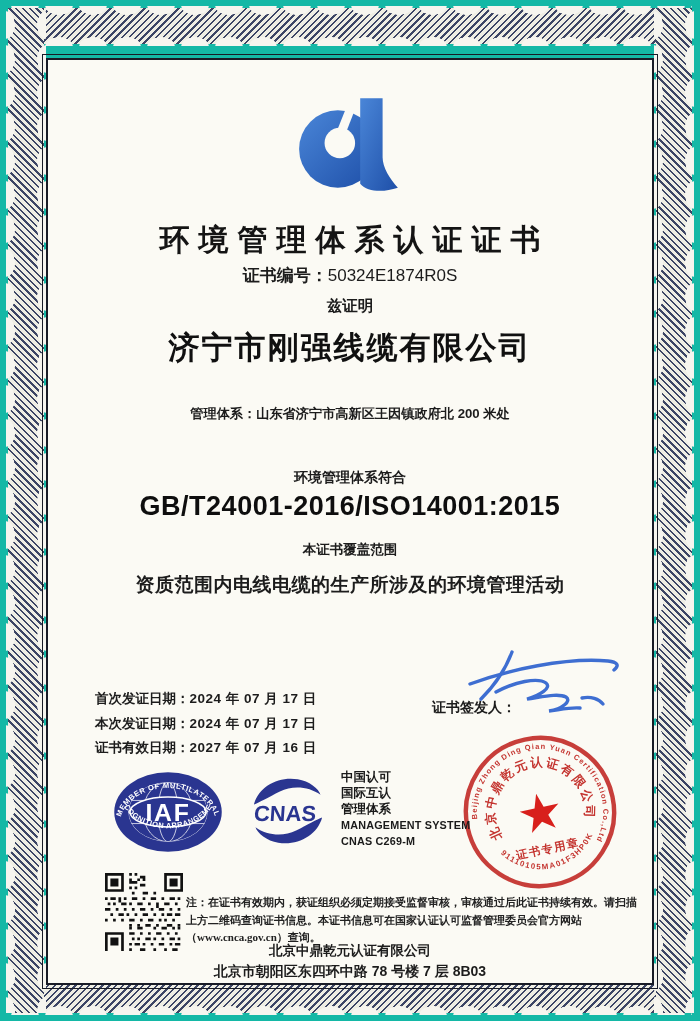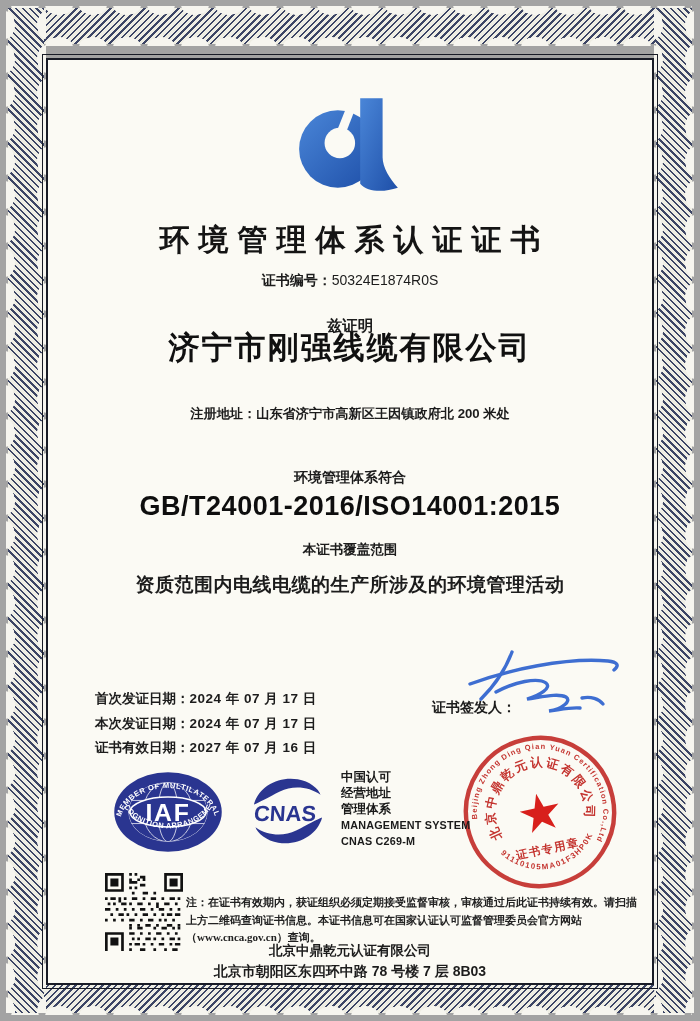--- a/index.html
+++ b/index.html
@@ -1,16 +1,16 @@
 <!DOCTYPE html>
 <html><head>
 <meta charset="utf-8">
 <style>
   html,body{margin:0;padding:0;background:#ffffff;}
-  .page{position:relative;width:700px;height:1021px;background:#a3a3a3;overflow:hidden;
+  .page{position:relative;width:700px;height:1021px;background:#14b8a6;overflow:hidden;
         font-family:"Liberation Sans",sans-serif;color:#1c1c1c;}
   .abs{position:absolute;}
   .center{left:0;right:0;text-align:center;}
 
   
   .band{position:absolute;background:repeating-linear-gradient(135deg,#3c4565 0,#3c4565 1.7px,#efeee4 1.7px,#efeee4 4.8px);}
   .band.v{background:repeating-linear-gradient(45deg,#3c4565 0,#3c4565 1.7px,#efeee4 1.7px,#efeee4 4.8px);}
   .band.top{left:8px;right:8px;top:8px;height:36px;}
   .band.bottom{left:8px;right:8px;bottom:8px;height:36px;}
   .band.left{top:8px;bottom:8px;left:8px;width:36px;}
@@ -23,22 +23,22 @@
   .band.left::before{top:0;bottom:0;left:-2px;width:9px;background-image:radial-gradient(ellipse 9px 14px at 0px 17px,#f6f5ef 95%,rgba(246,245,239,0) 100%);background-size:9px 34px;background-repeat:repeat-y;}
   .band.left::after{top:0;bottom:0;right:-2px;width:9px;background-image:radial-gradient(ellipse 9px 14px at 9px 17px,#f6f5ef 95%,rgba(246,245,239,0) 100%);background-size:9px 34px;background-repeat:repeat-y;}
   .band.right::before{top:0;bottom:0;right:-2px;width:9px;background-image:radial-gradient(ellipse 9px 14px at 9px 17px,#f6f5ef 95%,rgba(246,245,239,0) 100%);background-size:9px 34px;background-repeat:repeat-y;}
   .band.right::after{top:0;bottom:0;left:-2px;width:9px;background-image:radial-gradient(ellipse 9px 14px at 0px 17px,#f6f5ef 95%,rgba(246,245,239,0) 100%);background-size:9px 34px;background-repeat:repeat-y;}
 
   .frame{position:absolute;left:46px;right:46px;top:58px;bottom:36px;background:#fbfaf4;
          border:2px solid #181b26;outline:1px solid #181b26;outline-offset:3px;}
 
   
   .title{top:220px;font-size:30px;font-weight:700;letter-spacing:9px;padding-left:9px;color:#141414;}
-  .certno{top:272px;font-size:14px;}
-  .attest{top:296px;font-size:15.5px;font-weight:600;margin-top:20px;}
+  .certno{top:264px;font-size:17px;}
+  .attest{top:296px;font-size:15.5px;font-weight:600;}
   .company{top:327px;font-size:31px;font-weight:600;letter-spacing:2px;color:#101010;}
   .credit{top:381px;font-size:13.5px;font-weight:600;font-family:"Liberation Serif",serif;}
   .addr{top:403px;font-size:13.2px;font-weight:700;line-height:21.5px;}
   .conform{top:469px;font-size:14px;font-weight:700;}
   .standard{top:491px;font-size:27px;font-weight:800;letter-spacing:.5px;color:#0e0e0e;}
   .scopelabel{top:541px;font-size:13.5px;font-weight:700;}
   .scope{top:572px;font-size:19px;font-weight:800;letter-spacing:.5px;}
   .lbl{font-weight:700;}
   .dates{left:95px;top:687px;font-size:13.5px;line-height:24.5px;}
   .dates .val{font-weight:600;letter-spacing:.5px;}
@@ -80,21 +80,21 @@
     <span class="lbl">证书编号：</span><span>50324E1874R0S</span>
   </div>
 
   <div class="abs center attest">兹证明</div>
 
   <div class="abs center company">济宁市刚强线缆有限公司</div>
 
 
   <div class="abs center addr">
     <div>
-      <span>注册地址：</span><span>山东省济宁市高新区王因镇政府北 200 米处</span>
+      <span>管理体系：</span><span>山东省济宁市高新区王因镇政府北 200 米处</span>
     </div>
   </div>
 
   <div class="abs center conform">环境管理体系符合</div>
   <div class="abs center standard">GB/T24001-2016/ISO14001:2015</div>
   <div class="abs center scope">资质范围内电线电缆的生产所涉及的环境管理活动</div>
   <div class="abs center scopelabel">本证书覆盖范围</div>
 
   <div class="abs dates">
     <div>
@@ -165,21 +165,21 @@
   </svg>
 
   <svg class="abs" style="left:246px;top:772px;" width="84" height="78" viewBox="0 0 100 96">
     <path fill="#2a3590" d="M8 40 C14 18 38 5 62 9 C76 11 88 21 90 28 C76 18 56 16 40 24 C26 31 14 38 8 40 Z"></path>
     <path fill="#2a3590" d="M92 56 C86 78 62 91 38 87 C24 85 12 75 10 68 C24 78 44 80 60 72 C74 65 86 58 92 56 Z"></path>
     <text x="50" y="60" text-anchor="middle" font-size="27" font-weight="800" fill="#2a3590" transform="skewX(-4)">CNAS</text>
   </svg>
 
   <div class="abs cnas-text">
     <div>中国认可</div>
-    <div>经营地址</div>
+    <div>国际互认</div>
     <div>管理体系</div>
     <div class="en">MANAGEMENT SYSTEM</div>
     <div class="en">CNAS   C269-M</div>
   </div>
 
   <svg class="abs" style="left:105px;top:873px;" width="78" height="78" viewBox="0 0 29 29">
     <rect x="0" y="0" width="29" height="29" fill="#fbfaf4"></rect>
     <g fill="#111111">
       <path d="M0 0h7v7h-7z M22 0h7v7h-7z M0 22h7v7h-7z"></path>
       <path fill="#fbfaf4" d="M1 1h5v5h-5z M23 1h5v5h-5z M1 23h5v23h-5z M1 23h5v5h-5z"></path>

